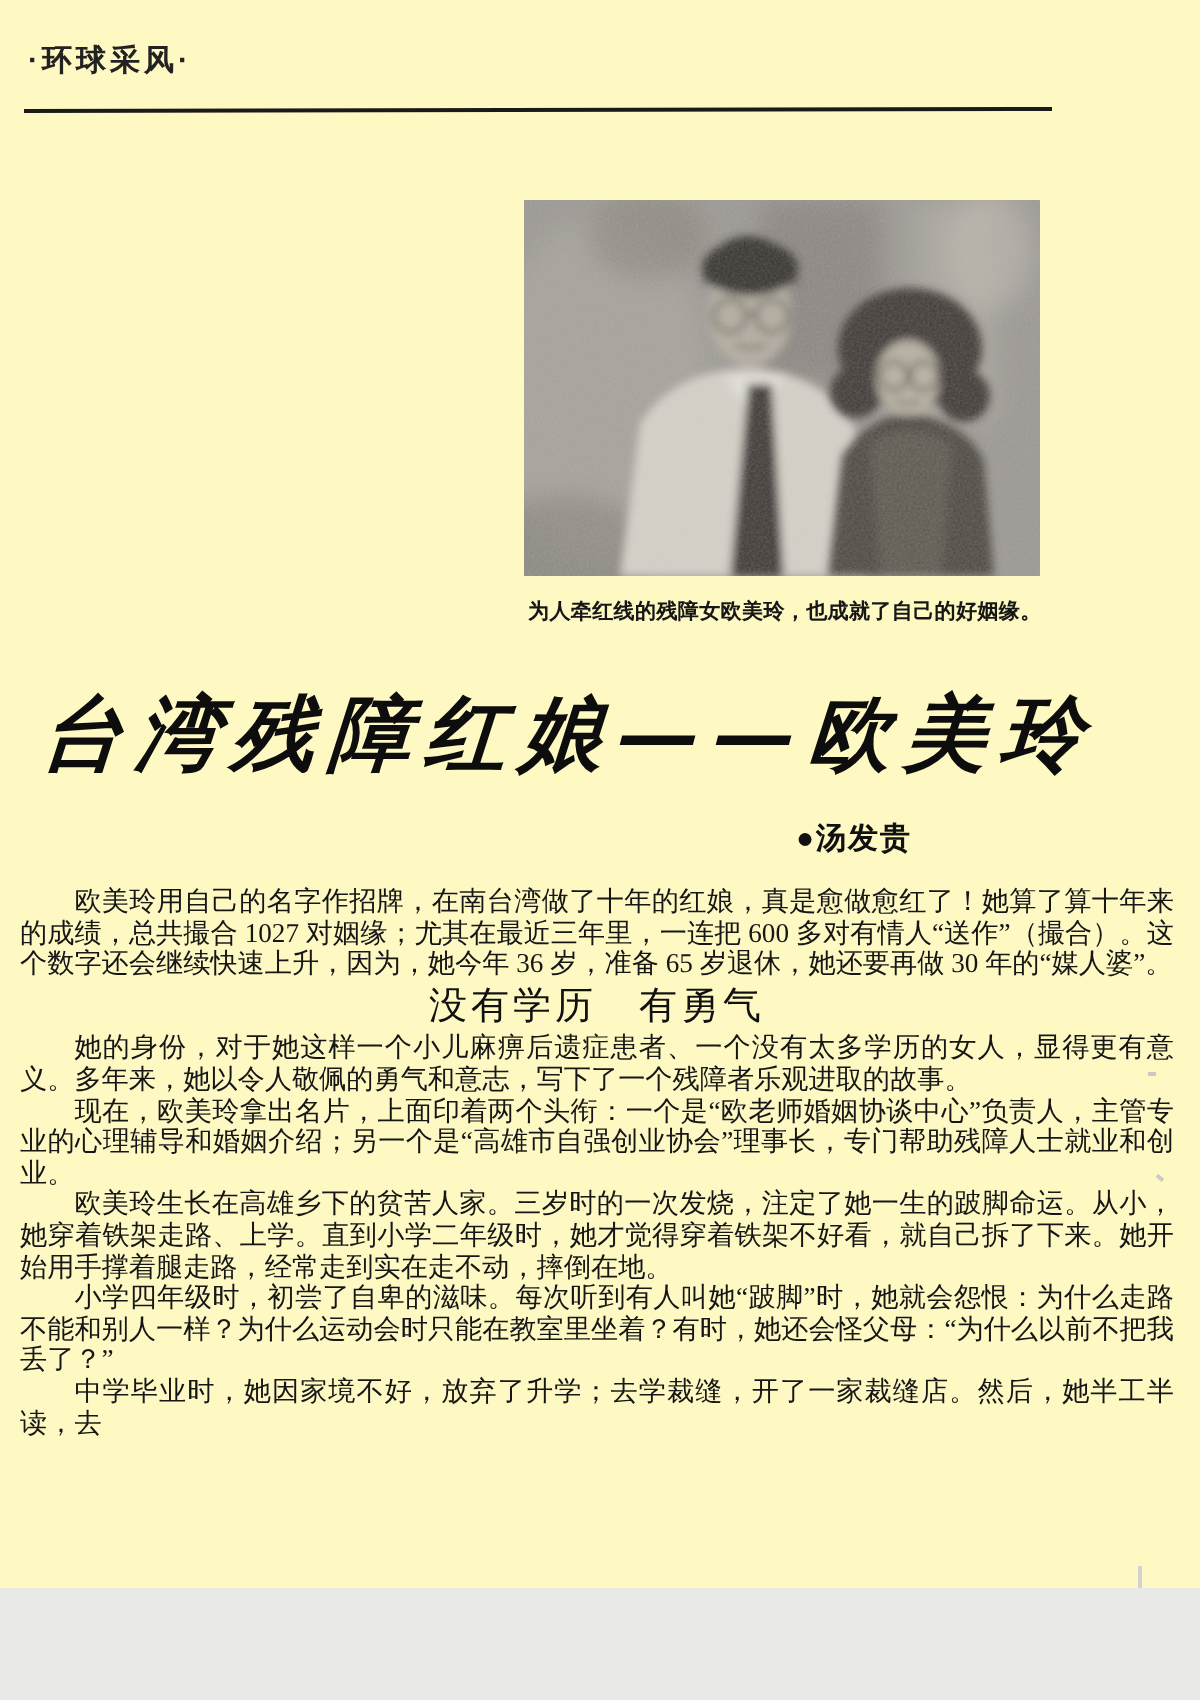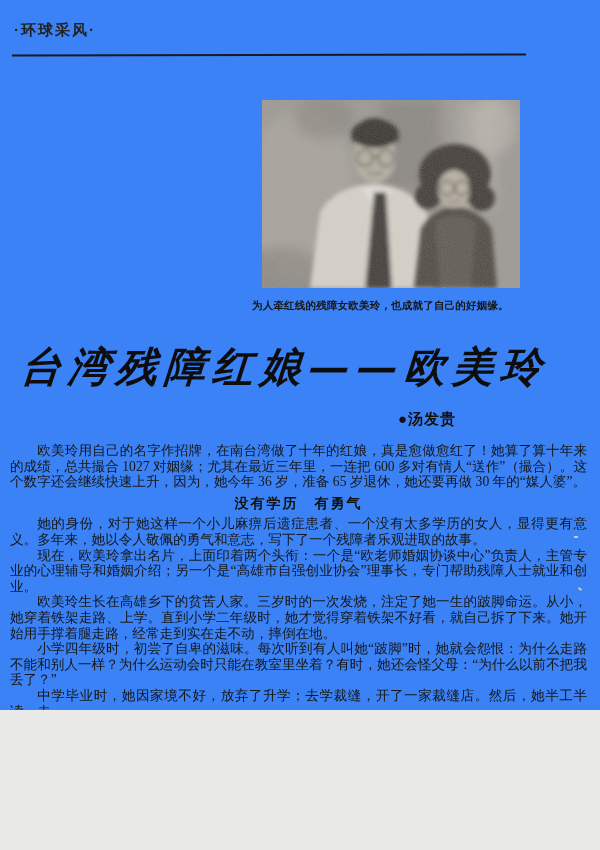--- a/index.html
+++ b/index.html
@@ -1,35 +1,35 @@
 <!DOCTYPE html>
 <html><head>
 <meta charset="utf-8">
 <style>
   html,body{margin:0;padding:0;background:#e9e9e7;}
   .page{
-    position:relative;width:600px;height:710px;margin:0 auto;
-    background:#3b82f6;color:#1c1c1c;overflow:hidden;
+    position:relative;width:600px;height:794px;margin:0 auto;
+    background:#fef9c3;color:#1c1c1c;overflow:hidden;
     font-family:"Liberation Serif","DejaVu Serif",serif;
   }
   .column-header{
     position:absolute;left:14px;top:21px;
     font-family:"Liberation Sans","DejaVu Sans",sans-serif;
     font-size:15px;font-weight:bold;letter-spacing:2px;color:#222;
   }
   .header-rule{
     position:absolute;left:12px;top:54px;width:514px;height:2px;
     background:#1a1a1a;transform:rotate(-0.12deg);
   }
   .photo-frame{
     position:absolute;left:262px;top:100px;width:258px;height:188px;
     overflow:hidden;filter:contrast(0.96);
   }
   .photo-caption{
-    position:absolute;left:252px;top:299px;width:280px;
+    position:absolute;left:264px;top:299px;width:280px;
     font-size:10.5px;font-weight:bold;white-space:nowrap;
     letter-spacing:0.2px;color:#161616;
   }
   .article-title{
     position:absolute;left:20px;top:340px;width:560px;height:66px;
     font-size:41px;font-weight:bold;font-style:italic;
     letter-spacing:7px;white-space:nowrap;color:#0d0d0d;
     transform:skewX(-4deg);
     font-family:"DejaVu Serif","Liberation Serif",serif;
   }
@@ -39,21 +39,21 @@
     font-size:15px;font-weight:bold;letter-spacing:1px;color:#111;
   }
   .article-body{
     position:absolute;left:10px;top:443px;width:577px;
     font-size:13.6px;line-height:15.6px;text-align:justify;color:#161616;
   }
   .para{margin:0;text-indent:2em;}
   .section-heading{
     margin:6px 0 5px 0;text-align:center;
     font-family:"Liberation Sans","DejaVu Sans",sans-serif;
-    font-size:14px;font-weight:bold;letter-spacing:2px;color:#111;
+    font-size:19px;font-weight:normal;letter-spacing:2px;color:#111;
   }
   .page-number{
     position:absolute;left:40px;top:806px;
     font-size:18px;font-weight:bold;color:#1a1a1a;
   }
   .scan-line-artifact{
     position:absolute;left:569px;top:783px;width:2px;height:48px;
     background:#d2d2d0;
   }
   .scan-speck{

